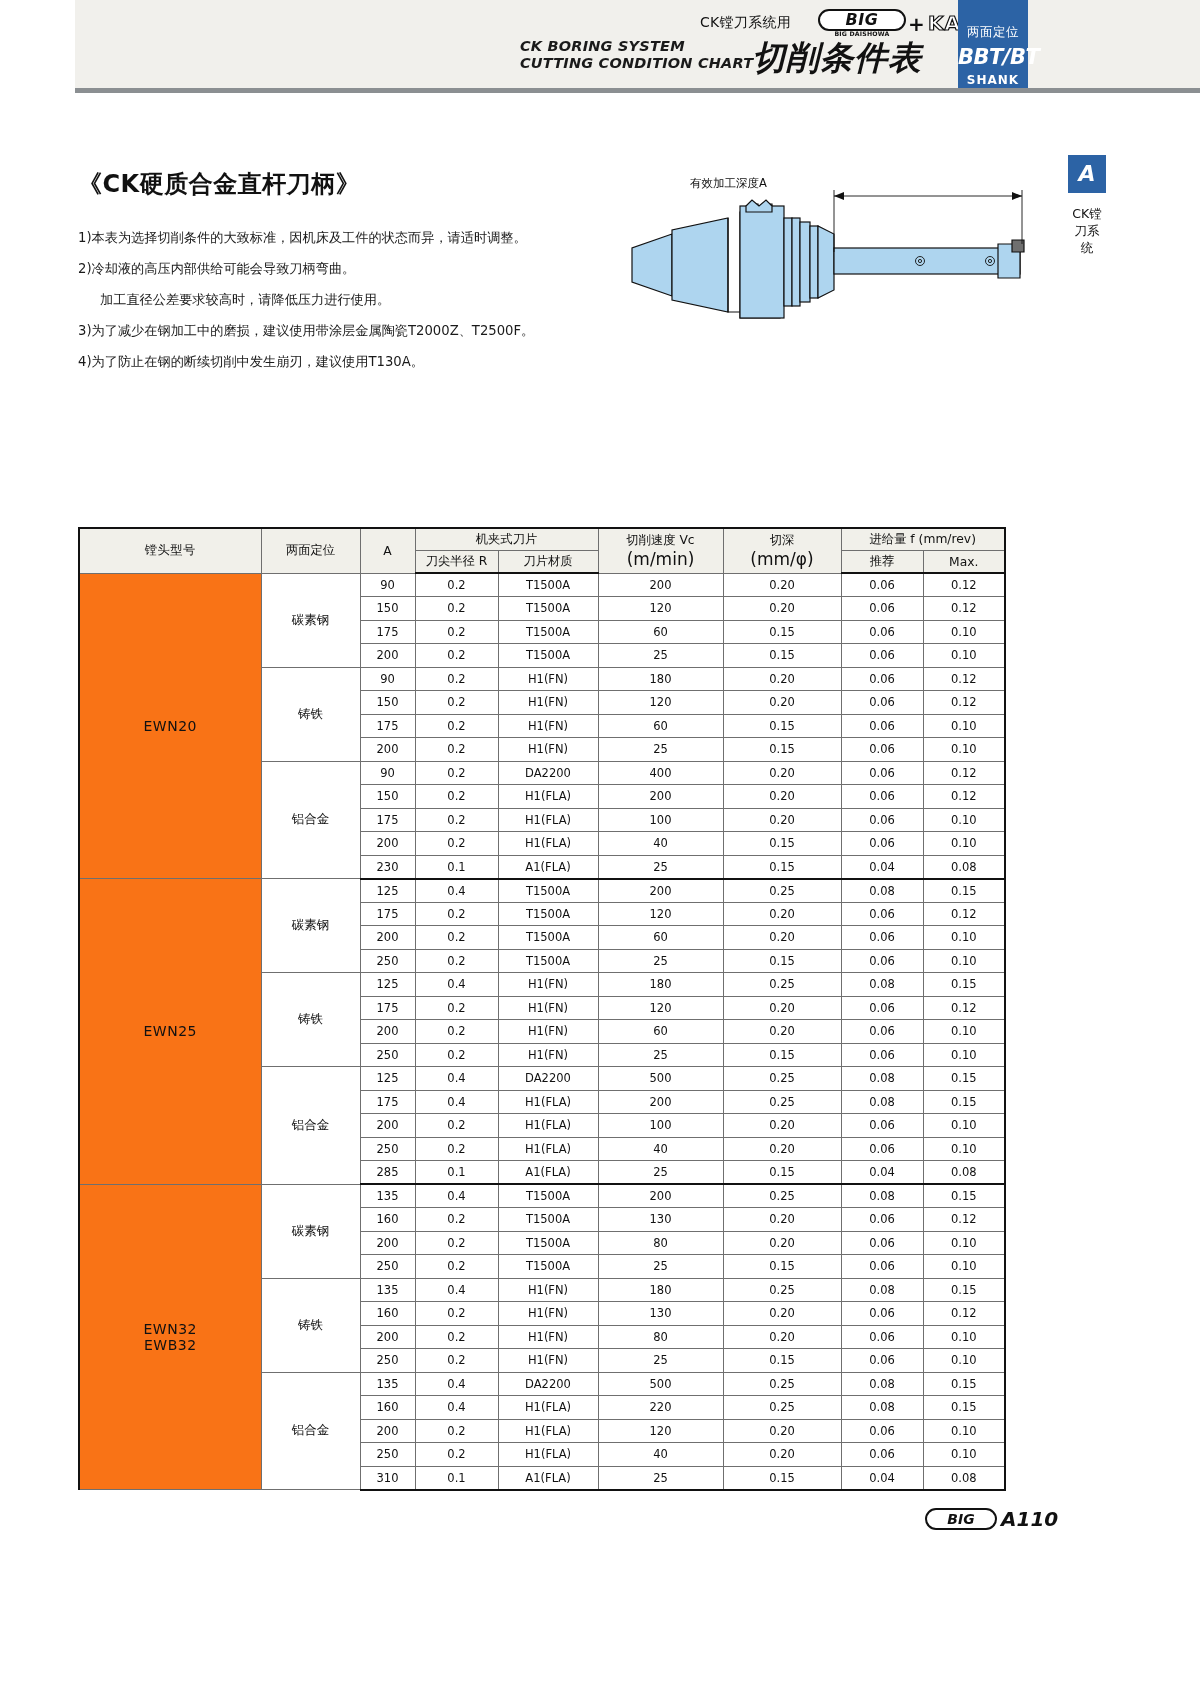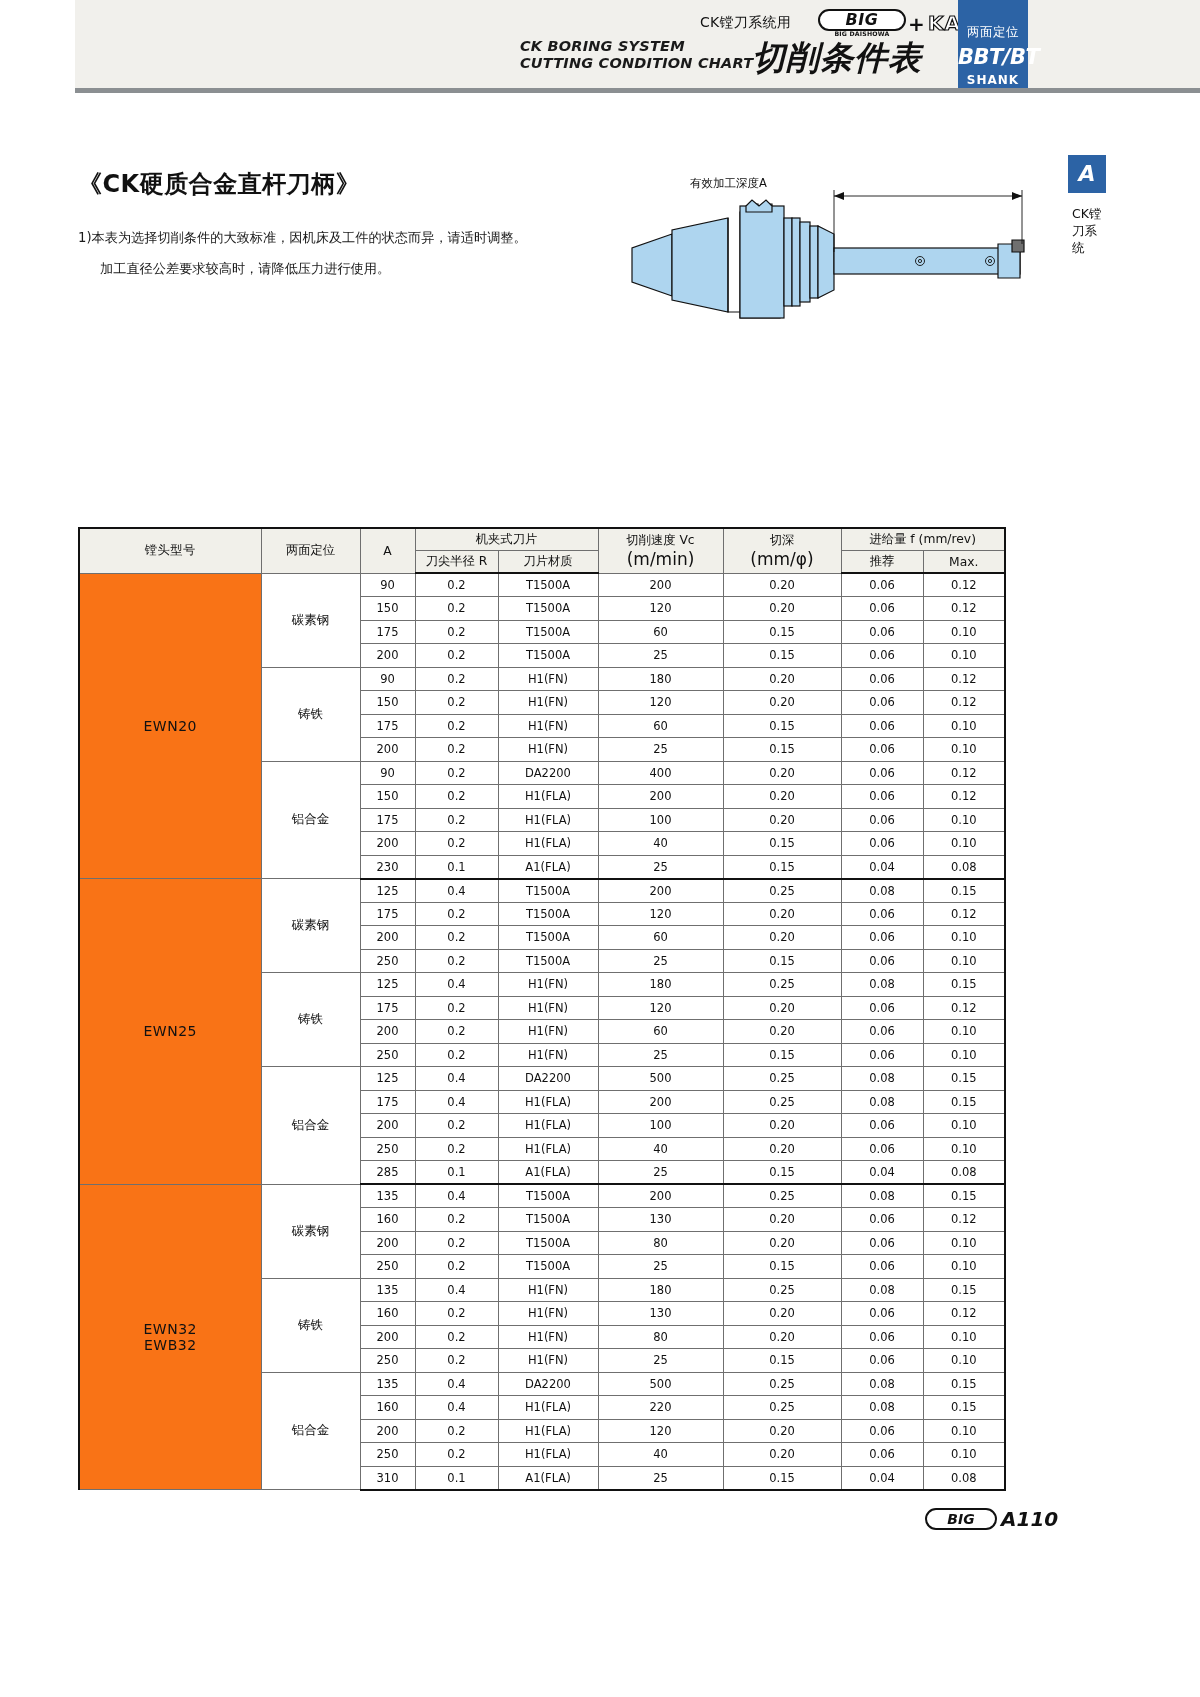--- a/index.html
+++ b/index.html
@@ -81,21 +81,21 @@
 
   
   .side-tab-box {
     position:absolute; left:1068px; top:155px; width:38px; height:38px;
     background:#2c63a5; color:#fff;
     font-size:22px; font-style:italic; font-weight:bold;
     text-align:center; line-height:38px;
   }
   .side-tab-text {
     position:absolute; left:1072px; top:205px; width:30px;
-    font-size:12.5px; color:#111; line-height:17px; text-align:left;
+    font-size:12.5px; color:#111; line-height:17px; text-align:center;
   }
 
   
   .sec-title {
     position:absolute; left:78px; top:168px;
     font-size:24px; font-weight:bold; color:#111; letter-spacing:0.5px;
   }
   .notes { position:absolute; left:78px; top:222px; width:560px; }
   .note {
     font-size:13.2px; color:#1a1a1a; line-height:31px; white-space:nowrap;
@@ -192,21 +192,24 @@
   </div>
 </div>
 
 <div class="side-tab-box">A</div>
 <div class="side-tab-text">CK镗刀系统</div>
 
 <div class="sec-title">《CK硬质合金直杆刀柄》</div>
 
 <div class="notes">
   <div class="note">1)本表为选择切削条件的大致标准，因机床及工件的状态而异，请适时调整。</div>
+  <div class="note">2)冷却液的高压内部供给可能会导致刀柄弯曲。</div>
   <div class="note indent">加工直径公差要求较高时，请降低压力进行使用。</div>
+  <div class="note">3)为了减少在钢加工中的磨损，建议使用带涂层金属陶瓷T2000Z、T2500F。</div>
+  <div class="note">4)为了防止在钢的断续切削中发生崩刃，建议使用T130A。</div>
 </div>
 
 <div class="dim-label">有效加工深度A</div>
 <div class="diagram">
   <svg width="430" height="160" viewBox="0 0 430 160">
     <g stroke="#111" stroke-width="1.2" fill="#aed5ef">
 
       <polygon points="12,88 12,122 52,136 52,74"></polygon>
       <polygon points="52,70 52,140 108,152 108,58"></polygon>
 

